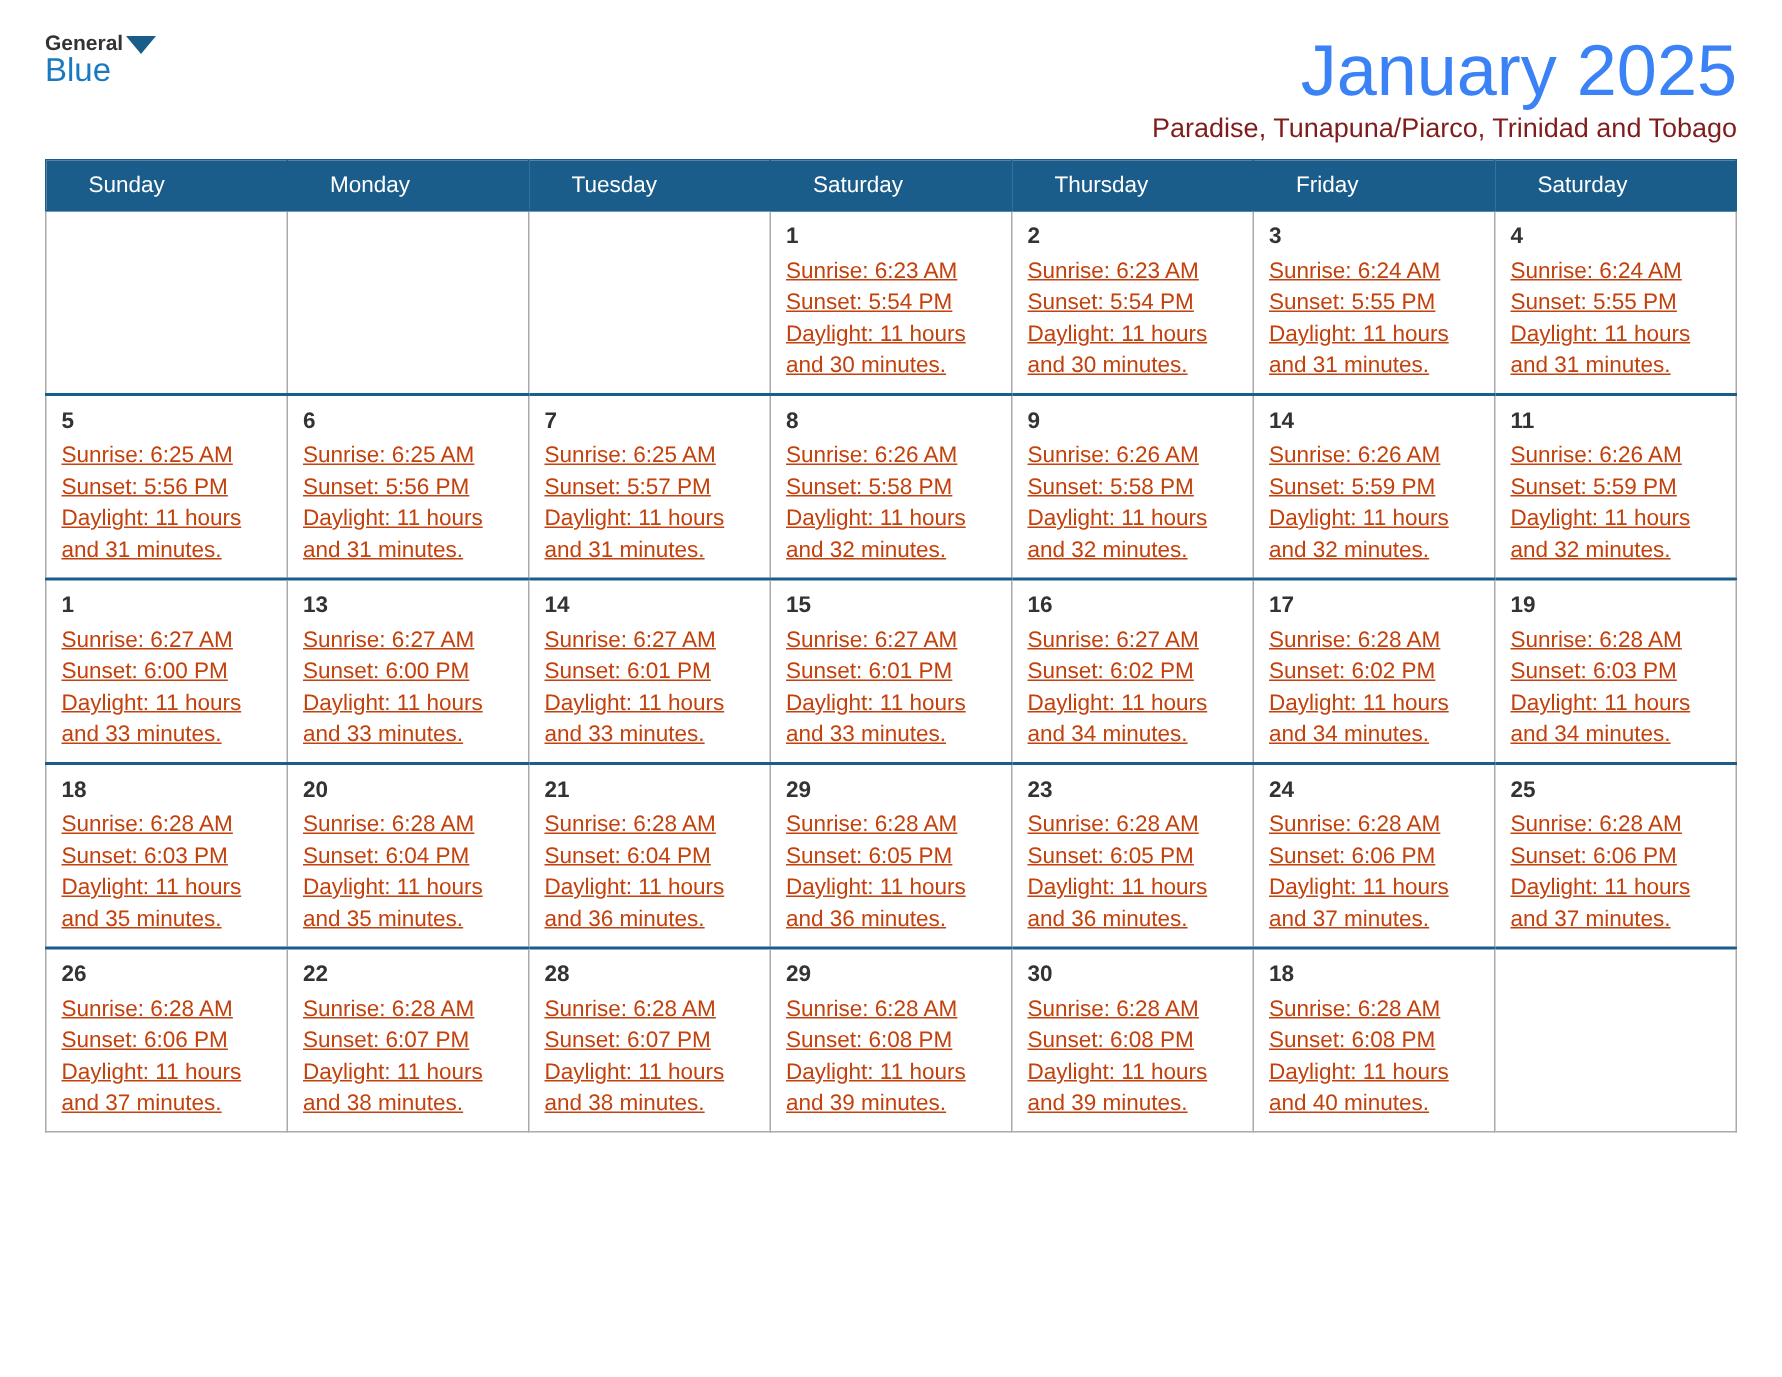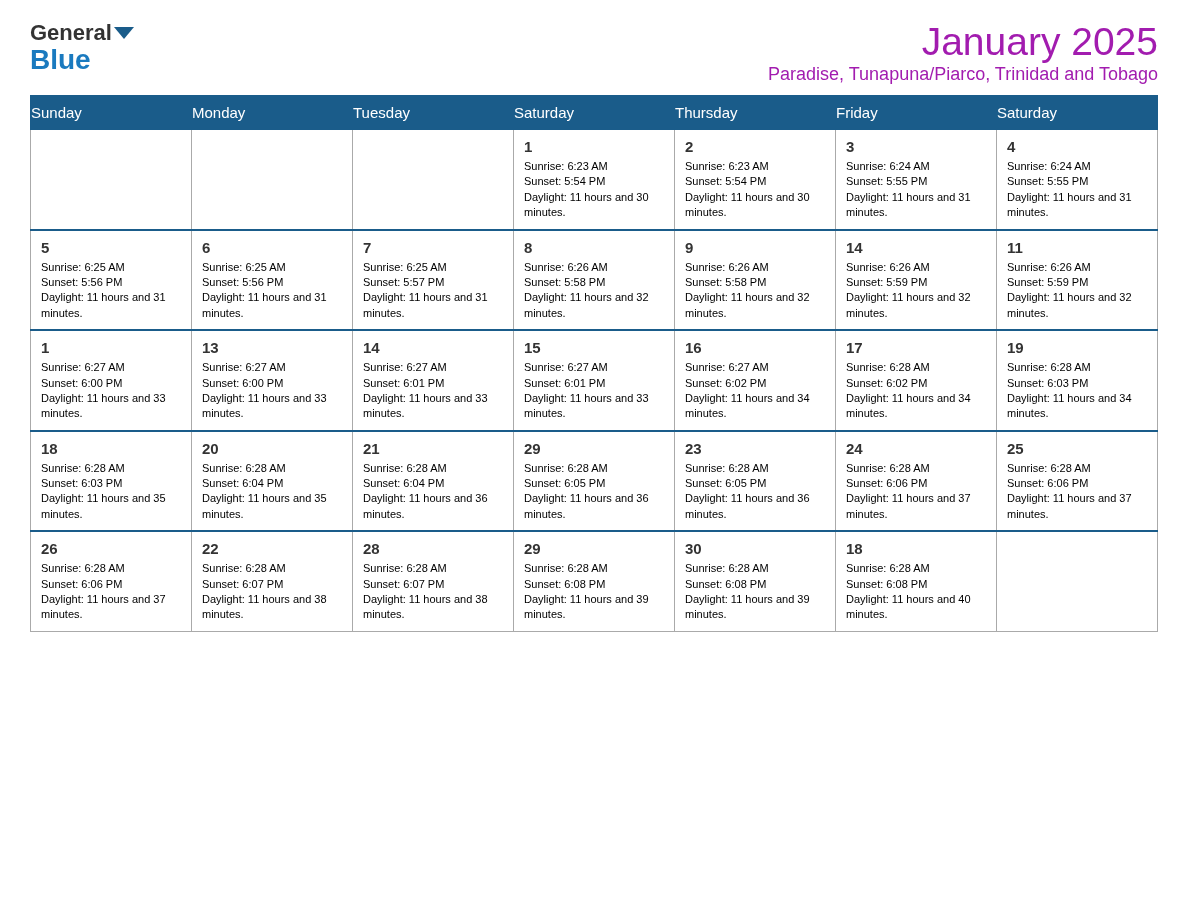--- a/index.html
+++ b/index.html
@@ -16,64 +16,64 @@
       align-items: flex-start;
       margin-bottom: 10px;
     }
     .logo {
       display: flex;
       flex-direction: column;
       align-items: flex-start;
     }
     .logo-text {
       display: flex;
-      align-items: center;
-      font-size: 22px;
+      align-items: flex-end;
+      font-size: 14px;
       font-weight: bold;
       color: #333;
     }
     .logo-general { color: #333; }
     .logo-arrow {
       width: 0;
       height: 0;
       border-left: 10px solid transparent;
       border-right: 10px solid transparent;
       border-top: 12px solid #1a5c8a;
       margin: 0 2px;
       display: inline-block;
     }
     .logo-blue {
       color: #1a7abf;
-      font-size: 28px;
-      font-weight: bold;
+      font-size: 22px;
+      font-weight: normal;
       display: block;
       margin-top: -2px;
       text-align: right;
     }
     .title-area {
       text-align: right;
     }
     .month-title {
-      font-size: 39px;
-      color: #a21caf;
+      font-size: 48px;
+      color: #3b82f6;
       font-weight: normal;
     }
     .subtitle {
       font-size: 18px;
-      color: #a21caf;
+      color: #7f1d1d;
     }
     .calendar-table {
       width: 100%;
       border-collapse: collapse;
       border: 1px solid #999;
     }
     .calendar-table th {
       background-color: #1a5c8a;
       color: #fff;
-      padding: 8px 0;
+      padding: 8px 28px;
       font-size: 15px;
       font-weight: normal;
       text-align: left;
       border: 1px solid #1a5c8a;
     }
     .calendar-table td {
       vertical-align: top;
       padding: 8px 10px;
       border: 1px solid #aaa;
       width: calc(100% / 7);
@@ -82,23 +82,24 @@
       color: #333;
     }
     .day-number {
       font-size: 15px;
       font-weight: bold;
       color: #333;
       display: block;
       margin-bottom: 4px;
     }
     .day-info {
-      font-size: 11px;
+      font-size: 15px;
       line-height: 1.4;
-      color: #000000;
+      color: #c2410c;
+      text-decoration: underline;
     }
     .row-divider td {
       border-top: 2px solid #1a5c8a;
     }
     td.empty { background: #fff; }
   </style>
 </head>
 <body>
 
 <div class="header-area">

